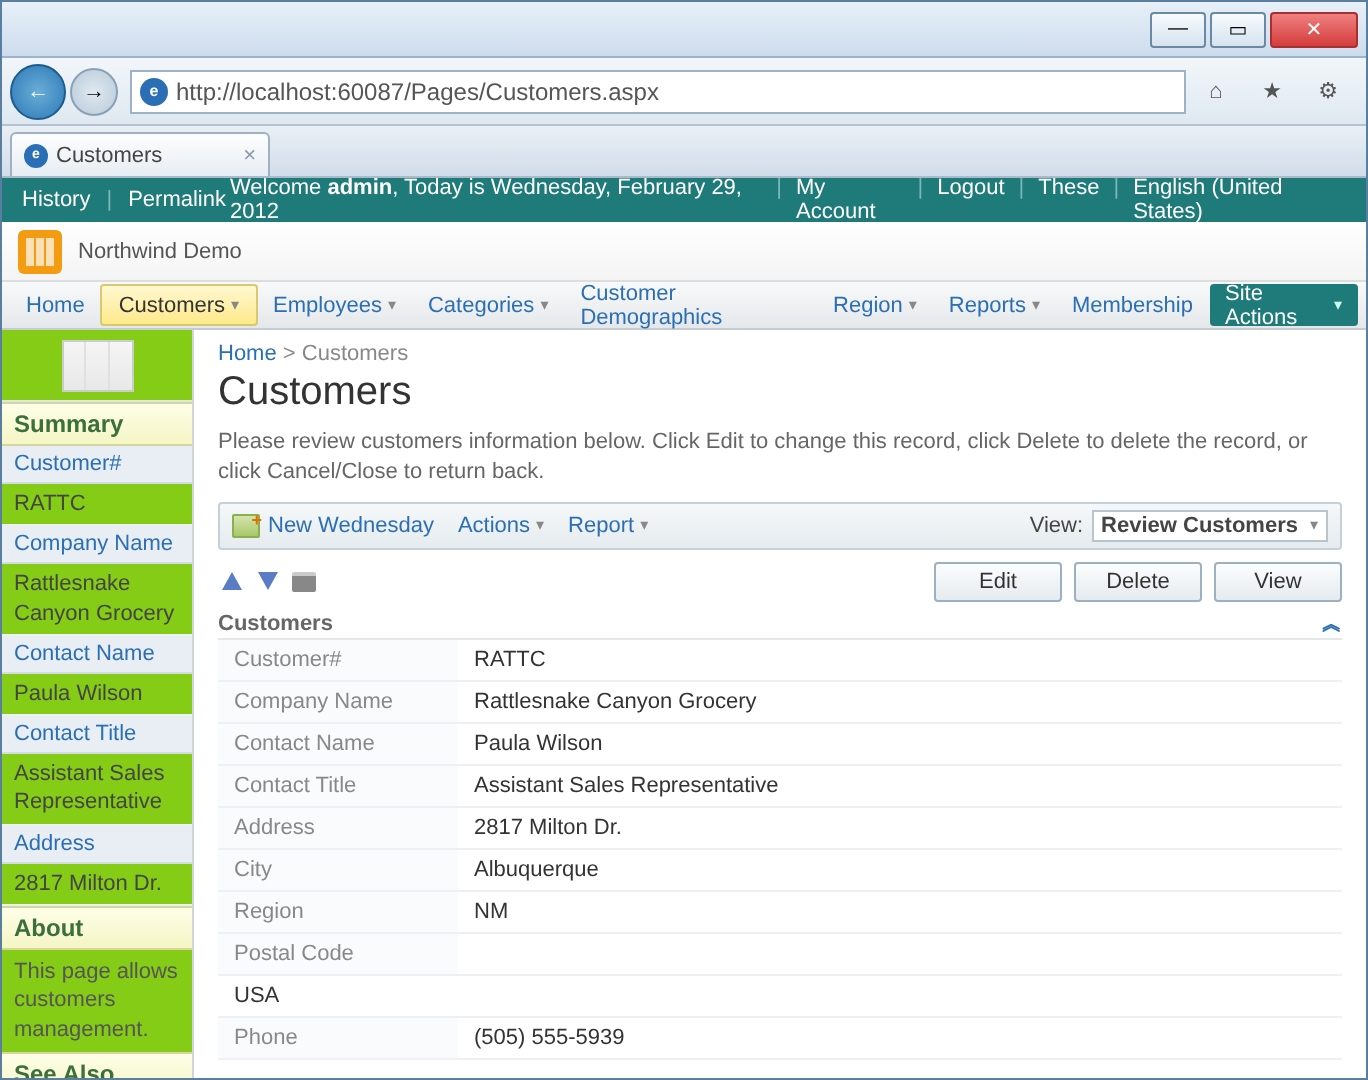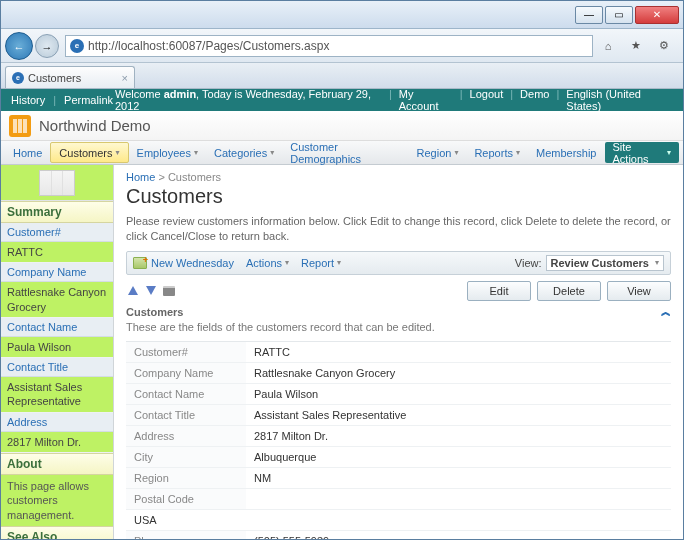--- a/index.html
+++ b/index.html
@@ -36,33 +36,33 @@
 .topbar a { color: #fff; text-decoration: none; margin: 0 2px; cursor: pointer; }
 .topbar .left { display: flex; gap: 4px; }
 .topbar .left .sep { color: #7ab7b7; margin: 0 2px; }
 .topbar .right { margin-left: auto; display: flex; gap: 2px; }
 .topbar .right .sep { color: #7ab7b7; margin: 0 3px; }
 
 .brand { height: 30px; background: linear-gradient(#fff, #f4f4f4); display: flex; align-items: center; padding: 0 8px; border-bottom: 1px solid #ddd; }
 .brand-logo { width: 22px; height: 22px; background: #f39c12; border-radius: 3px; margin-right: 8px; display: flex; align-items: center; justify-content: center; }
 .brand-logo span { display: flex; gap: 1px; }
 .brand-logo i { display: block; width: 4px; height: 14px; background: #fff; opacity: 0.7; }
-.brand-title { font-size: 15px; color: #555; }
+.brand-title { font-size: 11px; color: #555; }
 
 
 .menu { height: 24px; background: linear-gradient(#f8f9fa, #e5e8eb); border-bottom: 1px solid #c4cbd1; display: flex; align-items: stretch; padding: 0 4px; }
 .menu-item { padding: 0 8px; display: flex; align-items: center; color: #2a6fb5; font-size: 11px; cursor: pointer; }
 .menu-item .arr { margin-left: 3px; font-size: 8px; color: #888; }
 .menu-item.active { background: linear-gradient(#fff8d0, #fee98a); border: 1px solid #d8c870; border-radius: 2px; margin: 1px 0; color: #333; }
 .menu-item.site { margin-left: auto; background: #1f7a7a; color: #fff; border-radius: 2px; margin-top: 1px; margin-bottom: 1px; }
 .menu-item.site .arr { color: #cfe; }
 
 
 .content { flex: 1; display: flex; overflow: hidden; background: #fff; }
-.sidebar { width: 113px; border-right: 1px solid #d0d5d9; background: #bef264; overflow-y: auto; }
+.sidebar { width: 96px; border-right: 1px solid #d0d5d9; background: #84cc16; overflow-y: auto; }
 .side-img { height: 36px; display: flex; align-items: center; justify-content: center; border-bottom: 1px solid #e0e4e7; }
 .side-img .mini { width: 36px; height: 26px; border: 1px solid #ccc; background: #fff; display: flex; }
 .side-img .mini i { flex: 1; border-right: 1px solid #e0e0e0; background: linear-gradient(#f5f5f5, #e8e8e8); }
 .side-img .mini i:last-child { border: none; }
 
 .side-sec-h { background: linear-gradient(#fefee8, #f5f5c5); border-top: 1px solid #d5d5a0; border-bottom: 1px solid #d5d5a0; padding: 3px 6px; color: #3b6f3b; font-weight: bold; font-size: 12px; }
 .side-lbl { background: #e8eef3; border-bottom: 1px solid #d4dde5; padding: 3px 6px; color: #2a6fb5; font-size: 11px; }
 .side-val { padding: 3px 6px; color: #444; font-size: 11px; border-bottom: 1px solid #eef1f4; line-height: 1.3; }
 .side-text { padding: 4px 6px; color: #555; font-size: 11px; line-height: 1.3; }
 
@@ -150,21 +150,21 @@
         <span class="sep">|</span>
         <a>Permalink</a>
       </div>
       <div class="right">
         <span><span>Welcome </span><b>admin</b><span>, Today is Wednesday, February 29, 2012</span></span>
         <span class="sep">|</span>
         <a>My Account</a>
         <span class="sep">|</span>
         <a>Logout</a>
         <span class="sep">|</span>
-        <a>Demo</a>
+        <a>These</a>
         <span class="sep">|</span>
         <a>English (United States)</a>
       </div>
     </div>
 
     <div class="brand">
       <div class="brand-logo">
           <span>
             <i></i>
             <i></i>
@@ -275,21 +275,20 @@
           <span class="act-spacer"></span>
           <button class="btn">Edit</button>
           <button class="btn">Delete</button>
           <button class="btn">View</button>
         </div>
 
         <div class="sec-title">
           <span>Customers</span>
           <span class="coll">︽</span>
         </div>
-        <div class="sec-sub">These are the fields of the customers record that can be edited.</div>
 
         <div class="form" id="form-container">
             <div class="form-row">
               <div class="form-lbl">Customer#</div>
               <div class="form-val">RATTC</div>
             </div>
             <div class="form-row">
               <div class="form-lbl">Company Name</div>
               <div class="form-val">Rattlesnake Canyon Grocery</div>
             </div>

